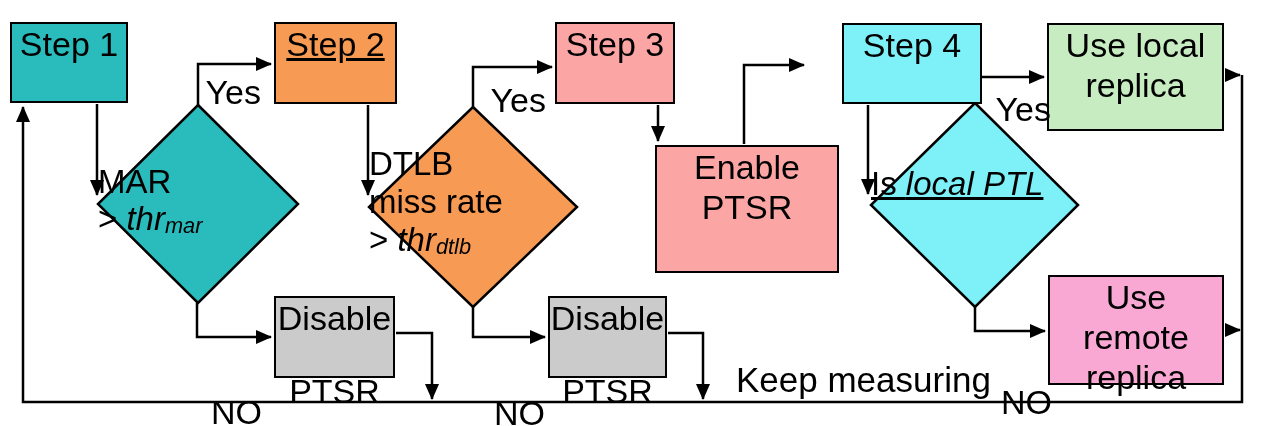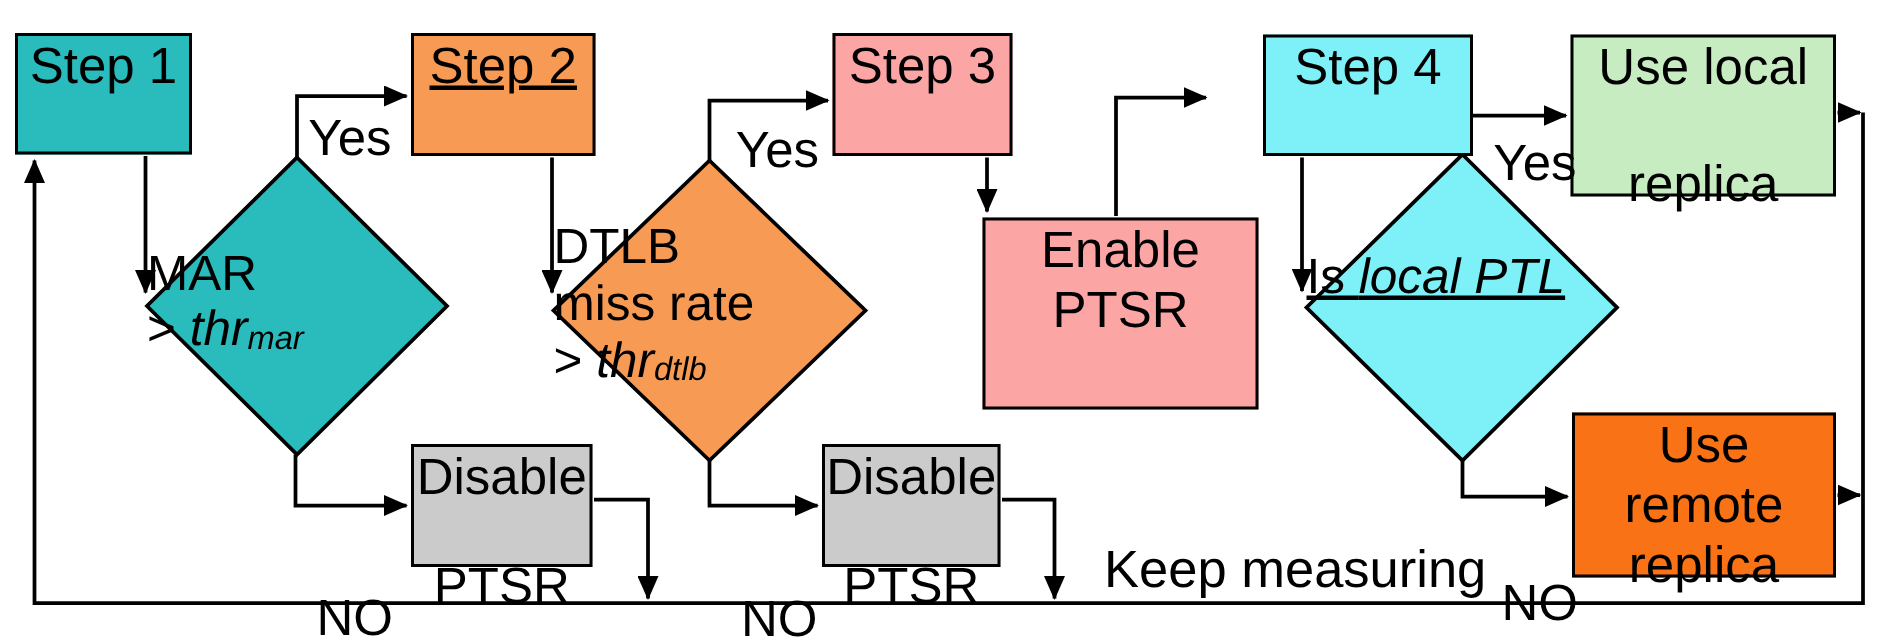--- a/index.html
+++ b/index.html
@@ -23,31 +23,31 @@
     justify-content:flex-start;
     text-align:center;
     font-size:34px;
     line-height:41px;
   }
   .teal{background:#2abcbc;}
   .orange{background:#f79a54;text-decoration:underline;}
   .green{background:#fca5a5;}
   .cyan{background:#7df0f8;}
   .lightgreen{background:#c8ecc2;}
-  .cream{background:#f97316;}
+  .cream{background:#f9a8d4;}
   .gray{background:#cbcbcb;gap:32px;}
 
   #step1{left:10px;top:22px;width:118px;height:81px;}
   #step2{left:274px;top:22px;width:123px;height:82px;}
   #step3{left:555px;top:22px;width:120px;height:82px;}
   #step4{left:842px;top:23px;width:140px;height:81px;}
   #enable-ptsr{left:655px;top:145px;width:184px;height:128px;line-height:40px;}
   #disable-ptsr-1{left:274px;top:296px;width:121px;height:82px;line-height:41px;}
   #disable-ptsr-2{left:548px;top:296px;width:119px;height:82px;line-height:41px;}
-  #use-local{left:1047px;top:23px;width:177px;height:108px;line-height:40px;gap:38px;}
+  #use-local{left:1047px;top:23px;width:177px;height:108px;line-height:40px;}
   #use-remote{left:1048px;top:275px;width:176px;height:110px;line-height:40px;}
 
   .diamond-text{
     position:absolute;
     font-size:33px;
   }
   #mar-text{left:98px;top:163px;width:200px;line-height:37px;}
   #dtlb-text{left:369px;top:145px;width:208px;line-height:38px;}
   #ptl-text{left:871px;top:166px;width:208px;line-height:36px;text-decoration:underline;}
   .diamond-text sub{

